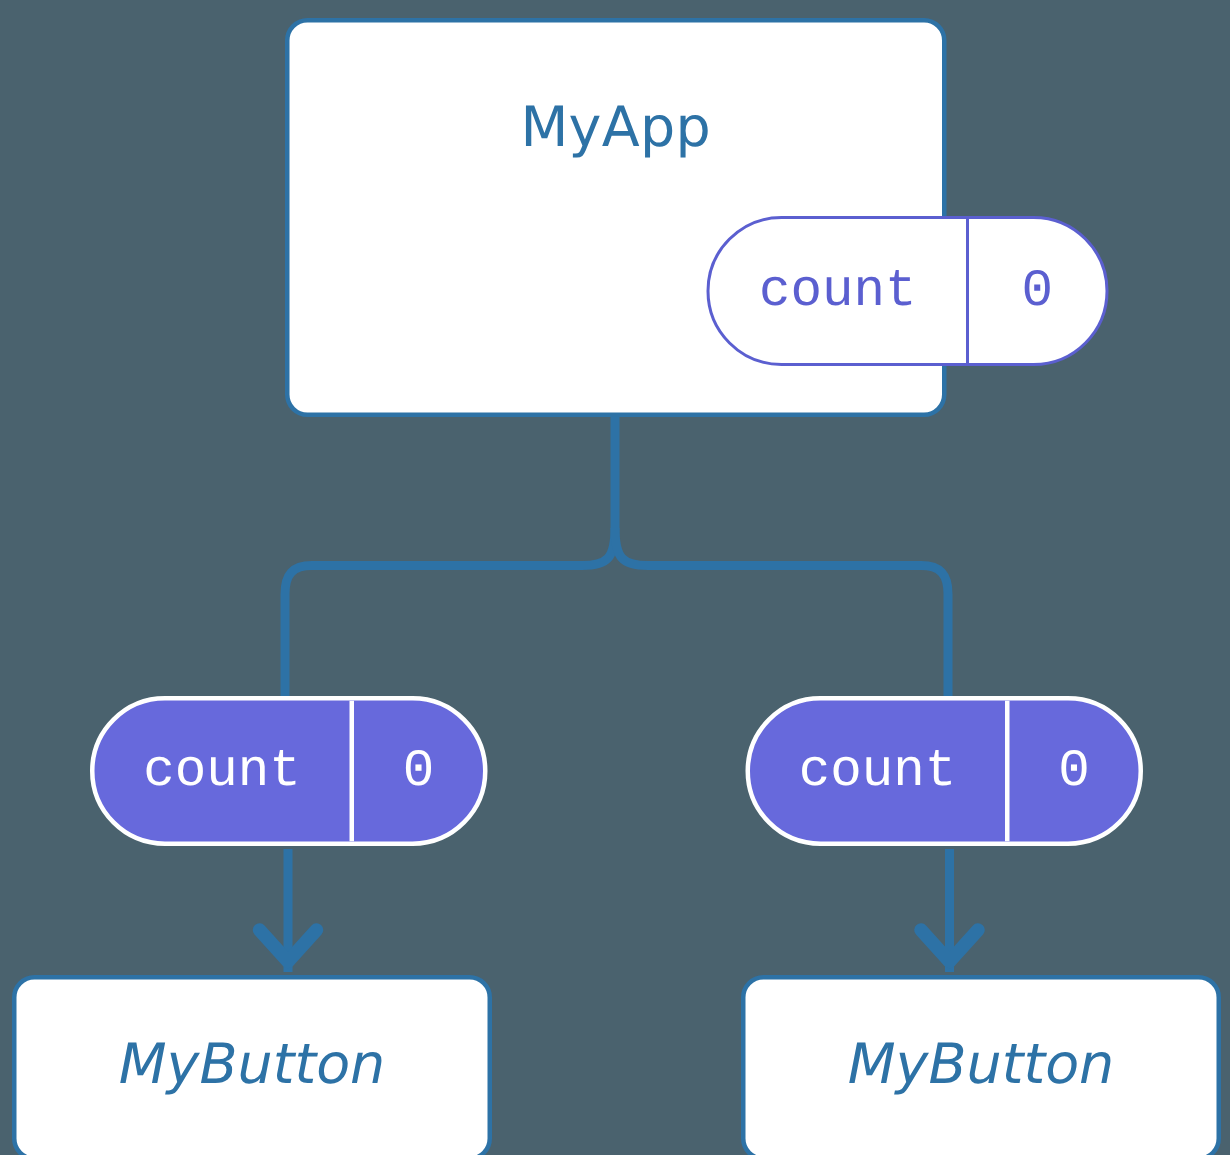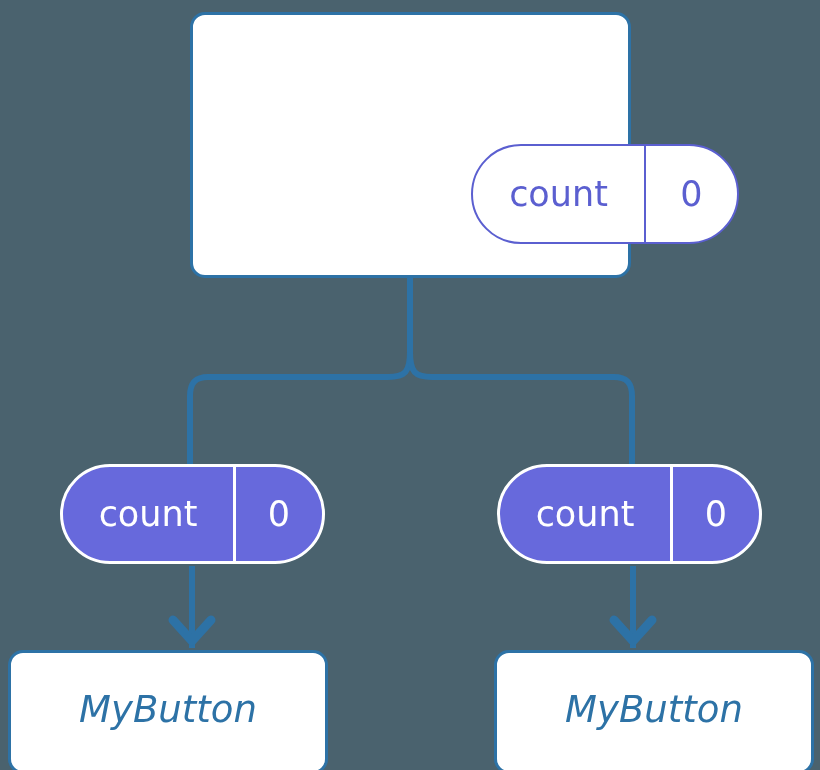--- a/index.html
+++ b/index.html
@@ -95,20 +95,21 @@
   }
   .pill .pill-key,
   .pill .pill-val {
     display: flex;
     align-items: center;
     justify-content: center;
     box-sizing: border-box;
     font-size: 35px;
     line-height: 1;
     white-space: nowrap;
+    font-family: Liberation Mono, monospace;
   }
 
   
   #root-pill {
     left: 278px;
     top: 129px;
     width: 268px;
     height: 100px;
     border: 2px solid #5b5fd0;
     background: #ffffff;
@@ -174,20 +175,21 @@
       <path d="M 192 566 L 192 648"></path>
       <path d="M 633 566 L 633 648"></path>
     </g>
     <g fill="none" stroke="#2d72a6" stroke-width="9" stroke-linecap="round" stroke-linejoin="round">
       <polyline points="173,620 192,641 211,620"></polyline>
       <polyline points="614,620 633,641 652,620"></polyline>
     </g>
   </svg>
 
   <div class="card" id="root-card">
+    <div id="root-title">MyApp</div>
 
     <div class="pill" id="root-pill">
       <div class="pill-key">count</div>
       <div class="pill-val">0</div>
     </div>
   </div>
 
   <div class="pill pill-filled" id="pill-left">
     <div class="pill-key">count</div>
     <div class="pill-val">0</div>

